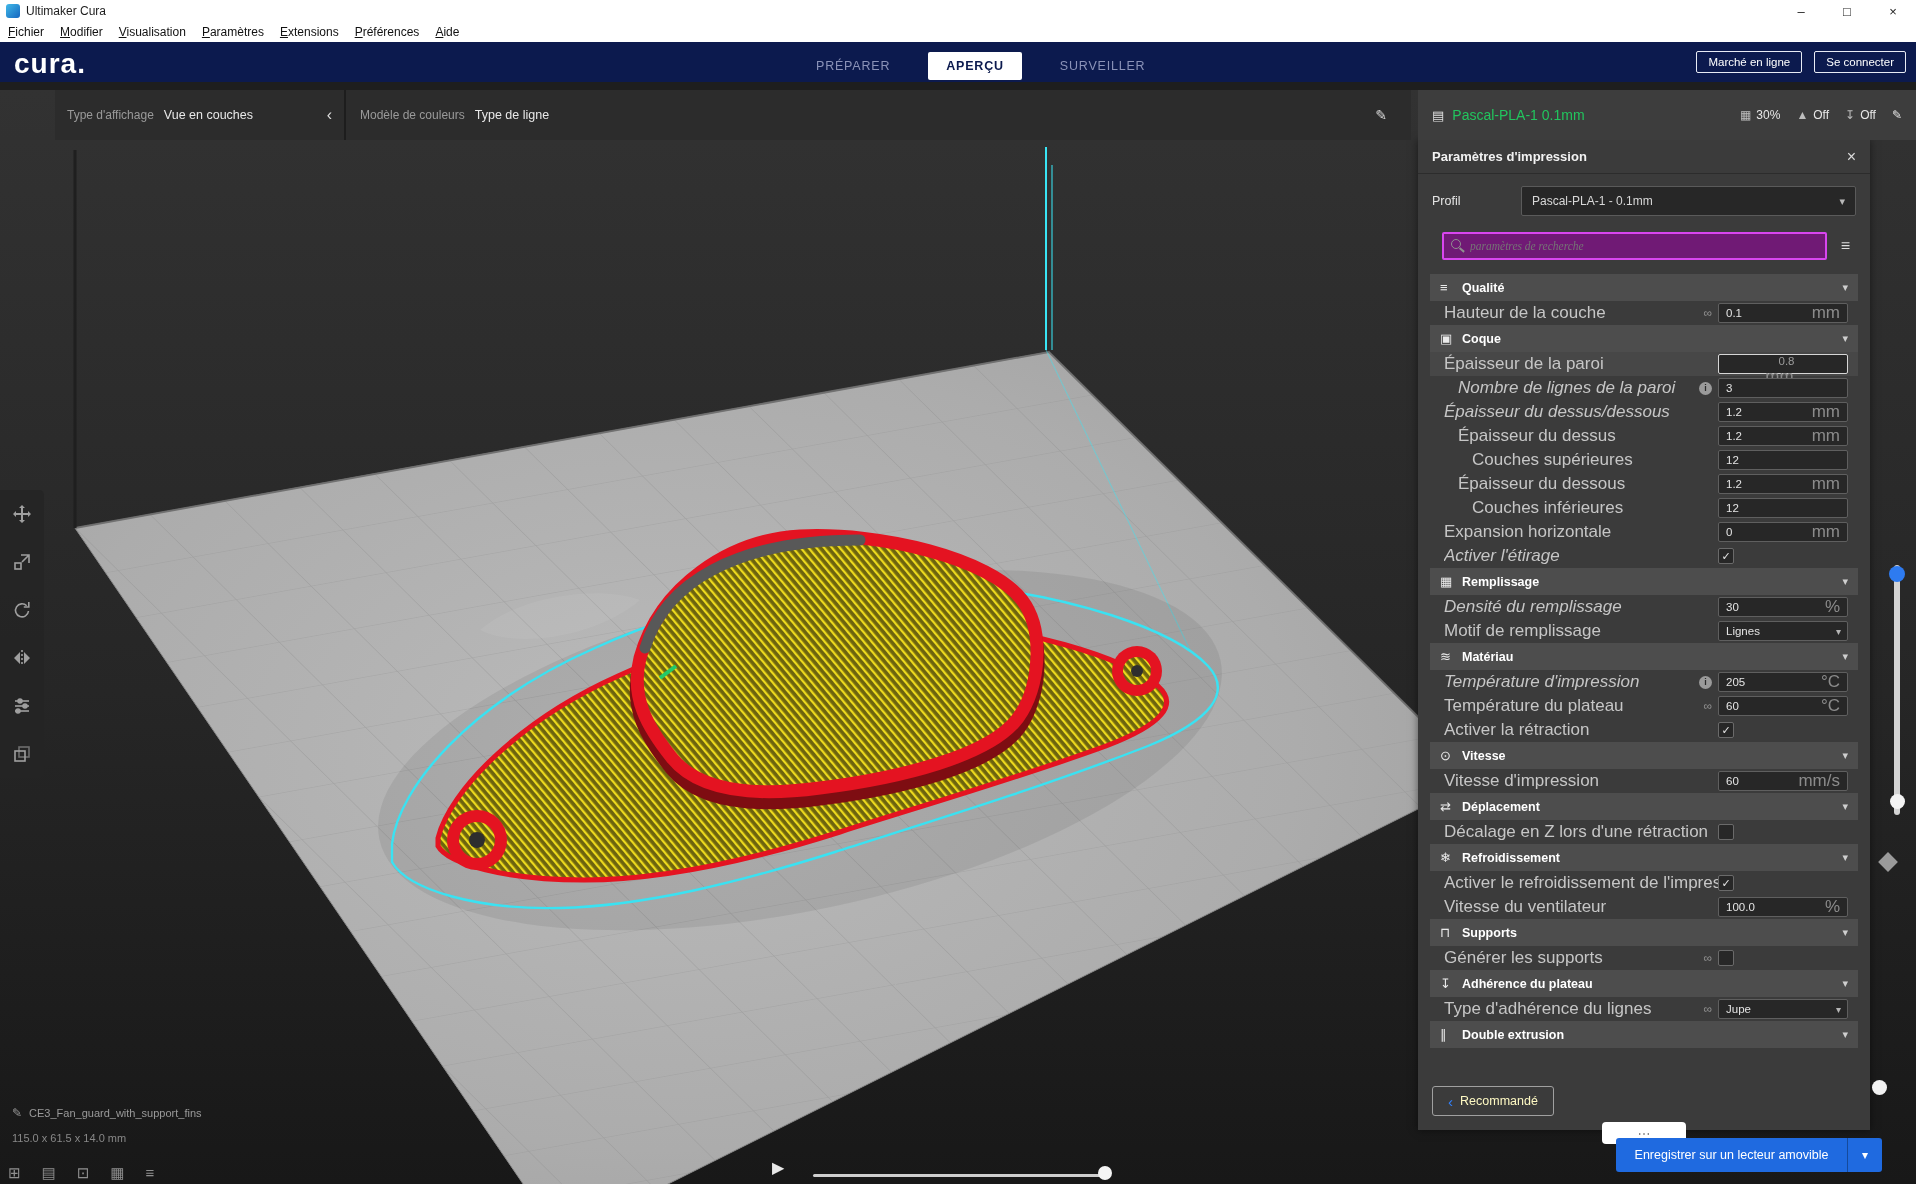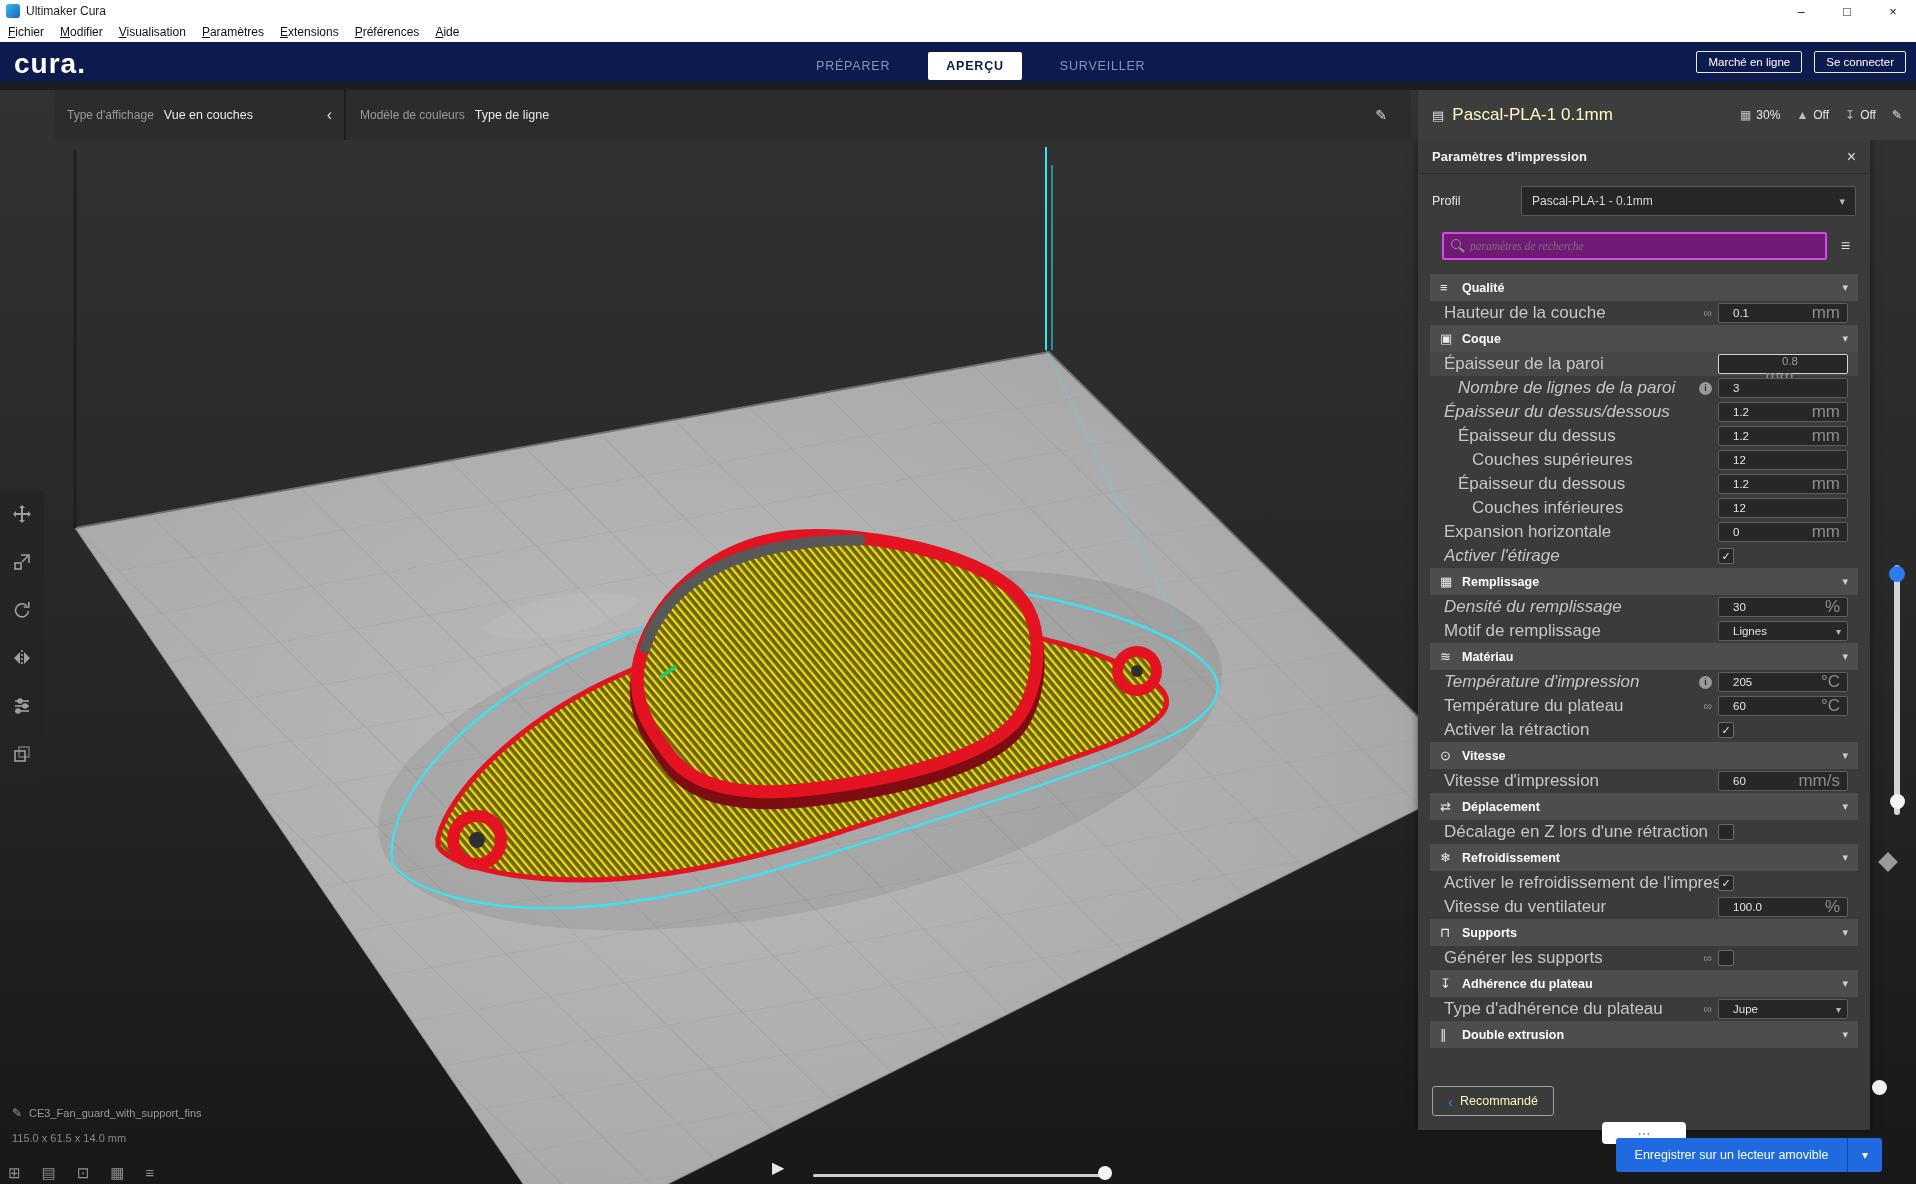--- a/index.html
+++ b/index.html
@@ -26,21 +26,21 @@
   .viewbar{position:absolute;top:90px;left:55px;width:1356px;height:50px;display:flex;background:#2c2c2c;z-index:35;}
   .vb-sec1{width:265px;display:flex;align-items:center;border-right:2px solid #1d1d1d;padding:0 12px;}
   .vb-sec2{flex:1;display:flex;align-items:center;padding:0 14px;}
   .vb-label{color:#9a9a9a;font-size:12px;margin-right:10px;}
   .vb-value{color:#e8e8e8;font-size:12.5px;}
   .vb-chev{margin-left:auto;color:#ddd;font-size:16px;}
   .vb-pencil{margin-left:auto;color:#ddd;font-size:14px;margin-right:10px;}
   
   .printerbar{position:absolute;top:90px;left:1418px;right:0;height:50px;background:#3d3d3d;display:flex;align-items:center;z-index:35;}
   .pb-icon{color:#e0e0e0;font-size:13px;margin:0 8px 0 14px;}
-  .pb-name{color:#fef9c3;font-size:17px;}
+  .pb-name{color:#22c55e;font-size:14px;}
   .pb-right{margin-left:auto;display:flex;align-items:center;gap:16px;margin-right:14px;}
   .pb-item{display:flex;align-items:center;gap:5px;color:#e8e8e8;font-size:12px;}
   .pb-item .ic{color:#bdbdbd;font-size:12px;}
   
   .viewport{position:absolute;top:90px;left:0;width:1916px;height:1094px;z-index:1;}
   
   .lefttools{position:absolute;left:0;top:490px;width:44px;background:rgba(36,36,36,.85);border-radius:0 5px 5px 0;z-index:6;}
   .ltool{height:48px;display:flex;align-items:center;justify-content:center;}
   .ltool svg{stroke:#9f9f9f;fill:none;stroke-width:1.6px;}
   
@@ -66,21 +66,21 @@
   .sec-chev{margin-left:auto;color:#cfcfcf;font-size:11px;}
   .srow{height:24px;margin:0 12px;display:flex;align-items:center;padding:0 10px 0 14px;box-sizing:border-box;}
   .srow.hl{background:#474747;}
   .slabel{flex:1;color:#c6c6c6;font-size:17px;white-space:nowrap;overflow:hidden;}
   .slabel.it{font-style:italic;}
   .info-icon{width:13px;height:13px;border-radius:50%;background:#9a9a9a;color:#2a2a2a;font-size:9px;font-weight:bold;
     text-align:center;line-height:13px;margin-right:6px;font-style:normal;}
   .link-icon{color:#8f8f8f;font-size:12px;margin-right:6px;}
   .vwrap{width:130px;flex:none;display:flex;}
   .vbox{flex:1;height:18px;background:#272727;border:1px solid #5f5f5f;display:flex;align-items:center;border-radius:2px;}
-  .vval{flex:1;padding-left:14px;font-size:11.5px;color:#e4e4e4;}
+  .vval{flex:1;padding-left:7px;font-size:11.5px;color:#e4e4e4;}
   .vunit{padding-right:7px;font-size:17px;color:#8b8b8b;text-align:right;}
   .dchev{padding-right:6px;color:#b5b5b5;font-size:10px;}
   .srow.hl .vbox{border-color:#d6d6d6;flex-direction:column;}
   .srow.hl .vval{color:#9c9c9c;}
   .cbox{width:14px;height:14px;background:#272727;border:1px solid #6a6a6a;color:#e6e6e6;font-size:11px;
     line-height:14px;text-align:center;border-radius:2px;}
   .recommended{position:absolute;left:14px;bottom:14px;width:120px;height:28px;background:#3b3b3b;border:1px solid #a0a0a0;
     border-radius:3px;display:flex;align-items:center;justify-content:center;gap:7px;}
   .recommended .arr{color:#3282ff;font-size:15px;}
   .recommended .lbl{color:#fef9c3;font-size:12.5px;}
@@ -517,21 +517,21 @@
         <span class="vwrap">
           <span class="cbox"></span>
         </span>
       </div>
       <div class="sec-head">
         <span class="sec-icon">↧</span>
         <span class="sec-label">Adhérence du plateau</span>
         <span class="sec-chev">▾</span>
       </div>
       <div class="srow">
-        <span class="slabel">Type d'adhérence du plateau</span>
+        <span class="slabel">Type d'adhérence du lignes</span>
         <span class="link-icon">∞</span>
         <span class="vwrap">
           <span class="vbox">
             <span class="vval">Jupe</span>
             <span class="dchev">▾</span>
           </span>
         </span>
       </div>
       <div class="sec-head">
         <span class="sec-icon">∥</span>

